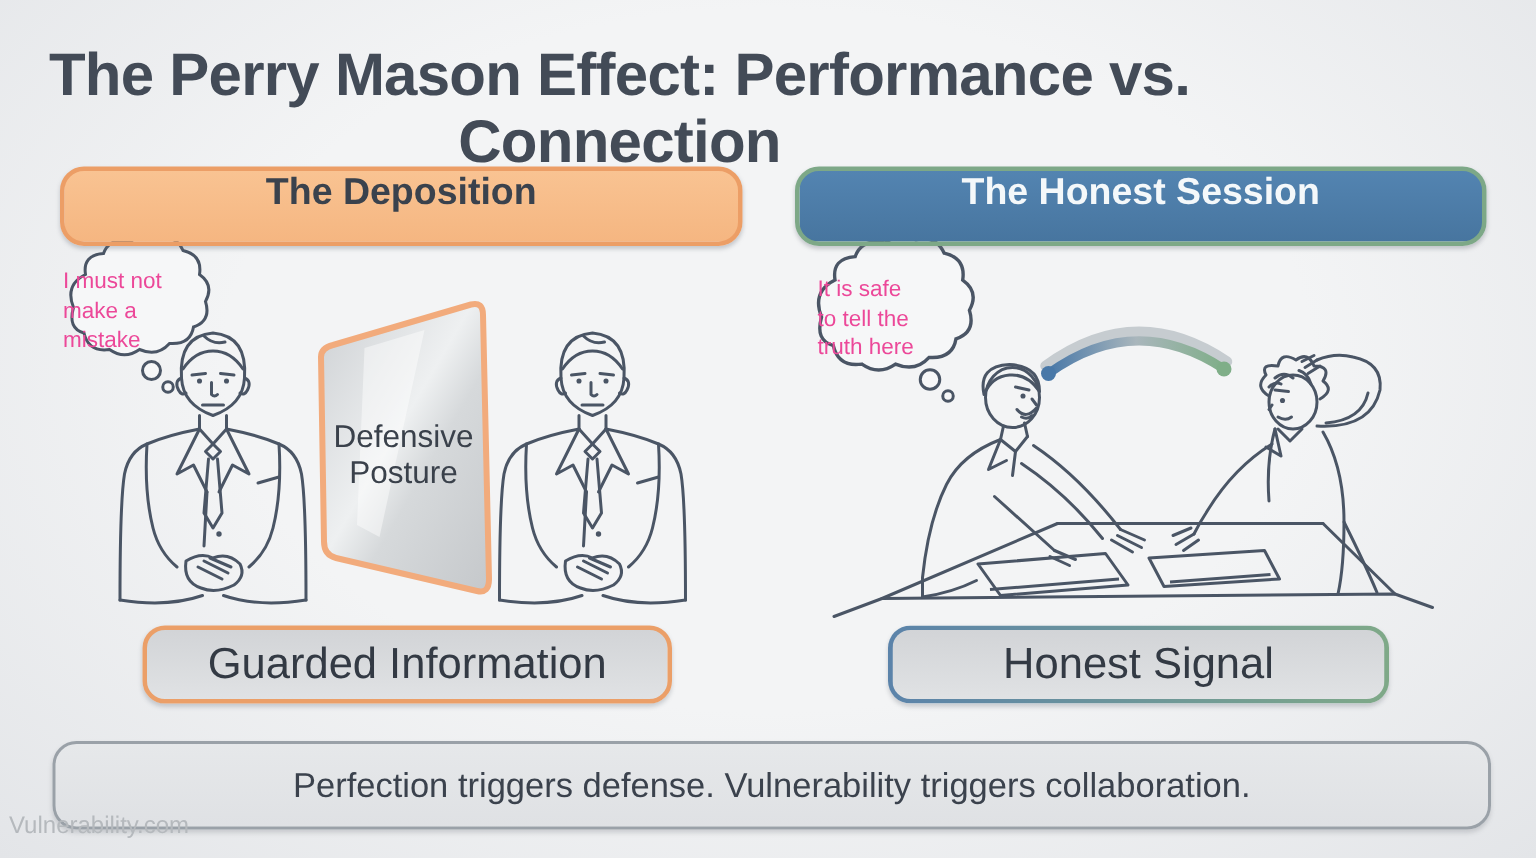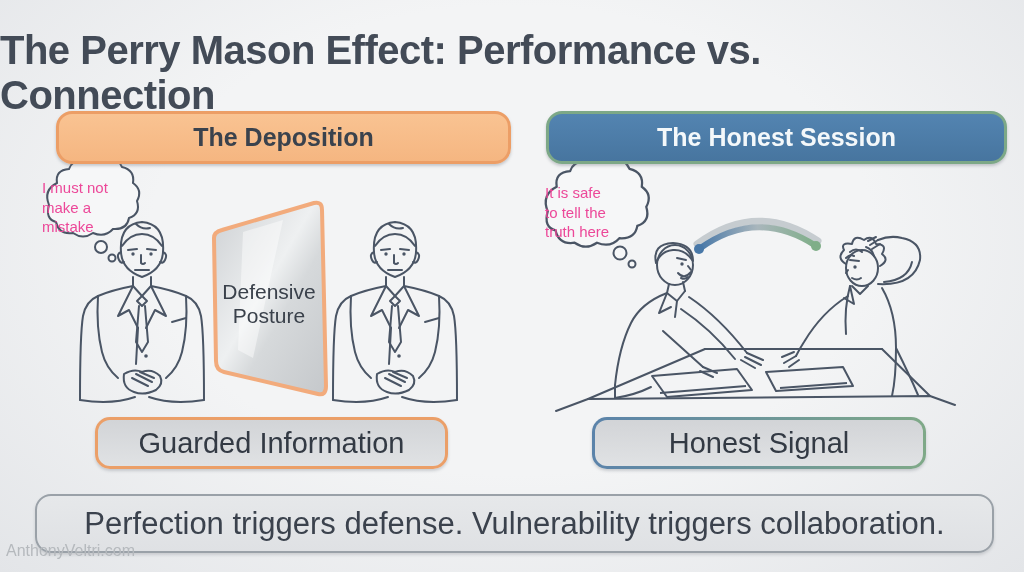--- a/index.html
+++ b/index.html
@@ -5,29 +5,28 @@
   html,body{margin:0;padding:0;}
   body{
     width:1024px;height:572px;overflow:hidden;
     font-family:"Liberation Sans",sans-serif;
     background:radial-gradient(ellipse at 50% 42%, #f3f4f5 50%, #e3e5e8 100%);
     position:relative;
   }
   .stage{position:absolute;inset:0;}
   .title{
     position:absolute;left:0;top:28px;width:826px;margin:0;
-    text-align:left;font-size:40px;font-weight:700;color:#434b57;
+    text-align:center;font-size:40px;font-weight:700;color:#434b57;
     letter-spacing:-0.5px;
   }
   .hdr{
     position:absolute;height:47px;border-radius:16px;
-    display:flex;align-items:center;justify-content:center;
+    display:flex;align-items:flex-start;justify-content:center;
     font-size:25px;font-weight:600;
     box-shadow:0 2px 3px rgba(110,115,125,.35);
-    margin-left:16px;
   }
   .hdr-left{
     left:40px;top:111px;width:449px;
     background:linear-gradient(180deg,#f9c392,#f5b681);
     border:3px solid #ec9e66;color:#3a424d;
   }
   .hdr-right{
     left:530px;top:111px;width:455px;
     background:linear-gradient(180deg,#5384b1,#47759f);
     border:3px solid #7da887;color:#f4f8fa;
@@ -44,21 +43,21 @@
     left:592px;top:417px;width:328px;border:3px solid transparent;
     background:
       linear-gradient(180deg,#d2d4d7,#e0e2e4) padding-box,
       linear-gradient(90deg,#5b83aa,#7fa988) border-box;
   }
   .banner{
     position:absolute;left:35px;top:494px;width:955px;height:55px;
     border:2px solid #9aa1a8;border-radius:16px;
     background:linear-gradient(180deg,#e6e8ea,#dfe1e4);
     display:flex;align-items:center;justify-content:center;
-    font-size:31px;font-weight:500;color:#3b424d;
+    font-size:23px;font-weight:500;color:#3b424d;
     box-shadow:0 2px 3px rgba(110,115,125,.25);
   }
   .watermark{
     position:absolute;left:6px;top:542px;font-size:16px;color:#b5b9bd;
   }
   .bubble-text{
     position:absolute;text-align:left;white-space:pre-line;
     font-size:15px;font-weight:500;line-height:1.3;color:#ec4899;
   }
   .bubble-text-left{left:42px;top:178px;width:102px;}
@@ -228,14 +227,14 @@
     <span>Guarded Information</span>
   </div>
   <div class="pill pill-honest">
     <span>Honest Signal</span>
   </div>
 
   <div class="banner">
     <span>Perfection triggers defense. Vulnerability triggers collaboration.</span>
   </div>
 
-  <div class="watermark">AnthonyVeltri.com</div>
+  <div class="watermark">Vulnerability.com</div>
 </div>
 
 </body></html>

